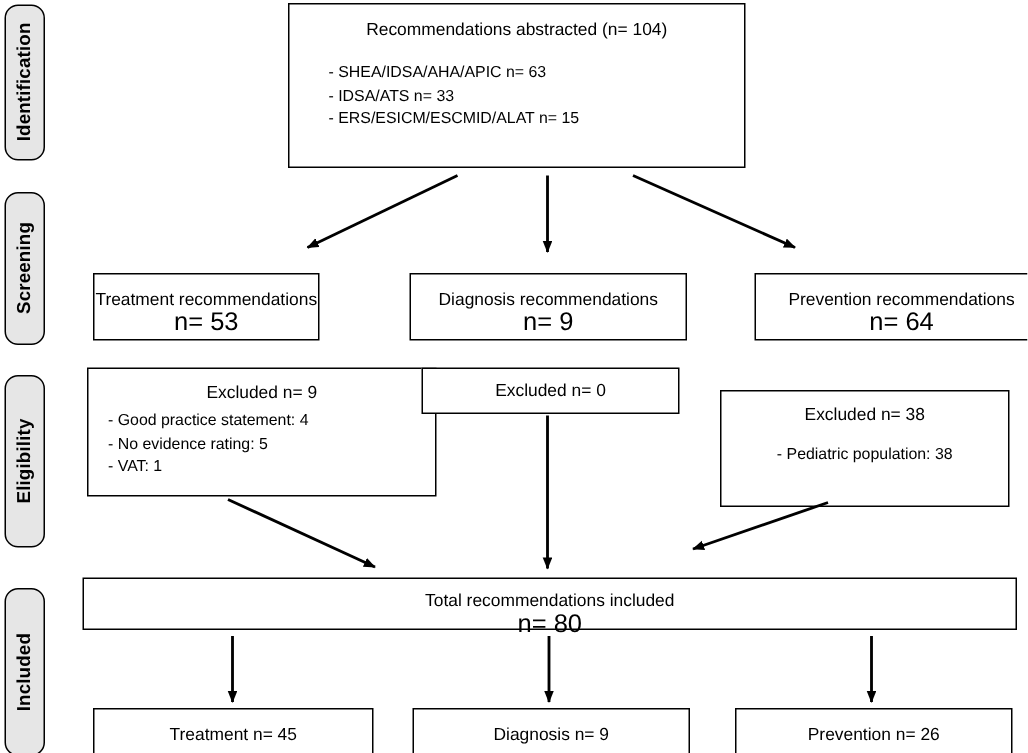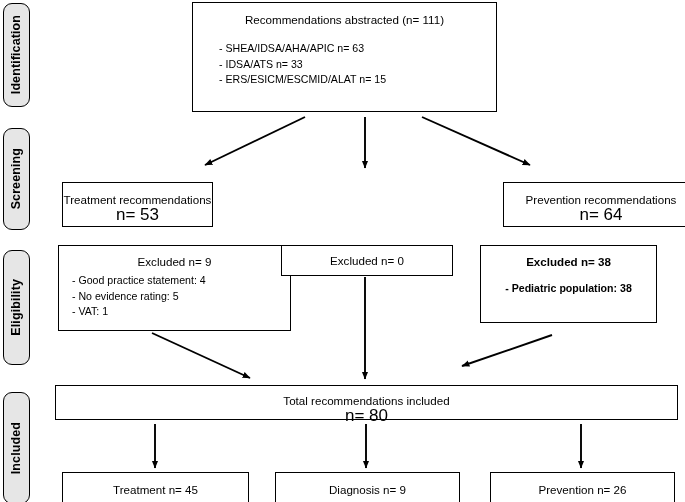--- a/index.html
+++ b/index.html
@@ -99,53 +99,57 @@
     <span class="stage-tab-label">Screening</span>
   </div>
   <div class="stage-tab" style="top:250px; height:115px;">
     <span class="stage-tab-label">Eligibility</span>
   </div>
   <div class="stage-tab" style="top:392px; height:112px;">
     <span class="stage-tab-label">Included</span>
   </div>
 
   <div class="node n-top" style="left:192px; top:2px; width:305px; height:110px;">
-    <div class="node-title">Recommendations abstracted (n= 111)</div>
+    <div class="node-title">Recommendations abstracted (n= 104)</div>
     <ul class="bullet-list node-sub">
       <li>- SHEA/IDSA/AHA/APIC n= 63</li>
       <li>- IDSA/ATS  n= 33</li>
       <li>- ERS/ESICM/ESCMID/ALAT n= 15</li>
     </ul>
   </div>
 
   <div class="node n-row1" style="left:62px; top:182px; width:151px; height:45px;">
     <div class="node-title">Treatment recommendations</div>
     <div class="node-sub">n= 53</div>
   </div>
 
+  <div class="node n-row1" style="left:273px; top:182px; width:185px; height:45px;">
+    <div class="node-title">Diagnosis recommendations</div>
+    <div class="node-sub">n= 9</div>
+  </div>
 
   <div class="node n-row1" style="left:503px; top:182px; width:196px; height:45px;">
     <div class="node-title">Prevention recommendations</div>
     <div class="node-sub">n= 64</div>
   </div>
 
   <div class="node n-excl" style="left:58px; top:245px; width:233px; height:86px;">
     <div class="node-title">Excluded  n= 9</div>
     <ul class="bullet-list">
       <li>- Good practice statement: 4</li>
       <li>- No evidence rating: 5</li>
       <li>- VAT: 1</li>
     </ul>
   </div>
 
   <div class="node n-excl-mid" style="left:281px; top:245px; width:172px; height:31px;">
     <div class="node-title">Excluded  n= 0</div>
   </div>
 
-  <div class="node n-excl n-excl-r" style="left:480px; top:245px; width:177px; height:78px;font-weight:bold;">
+  <div class="node n-excl n-excl-r" style="left:480px; top:260px; width:193px; height:78px;">
     <div class="node-title">Excluded  n= 38</div>
     <ul class="bullet-list">
       <li>- Pediatric population: 38</li>
     </ul>
   </div>
 
   <div class="node n-total" style="left:55px; top:385px; width:623px; height:35px;">
     <div class="node-title">Total recommendations included</div>
     <div class="node-sub">n= 80</div>
   </div>

